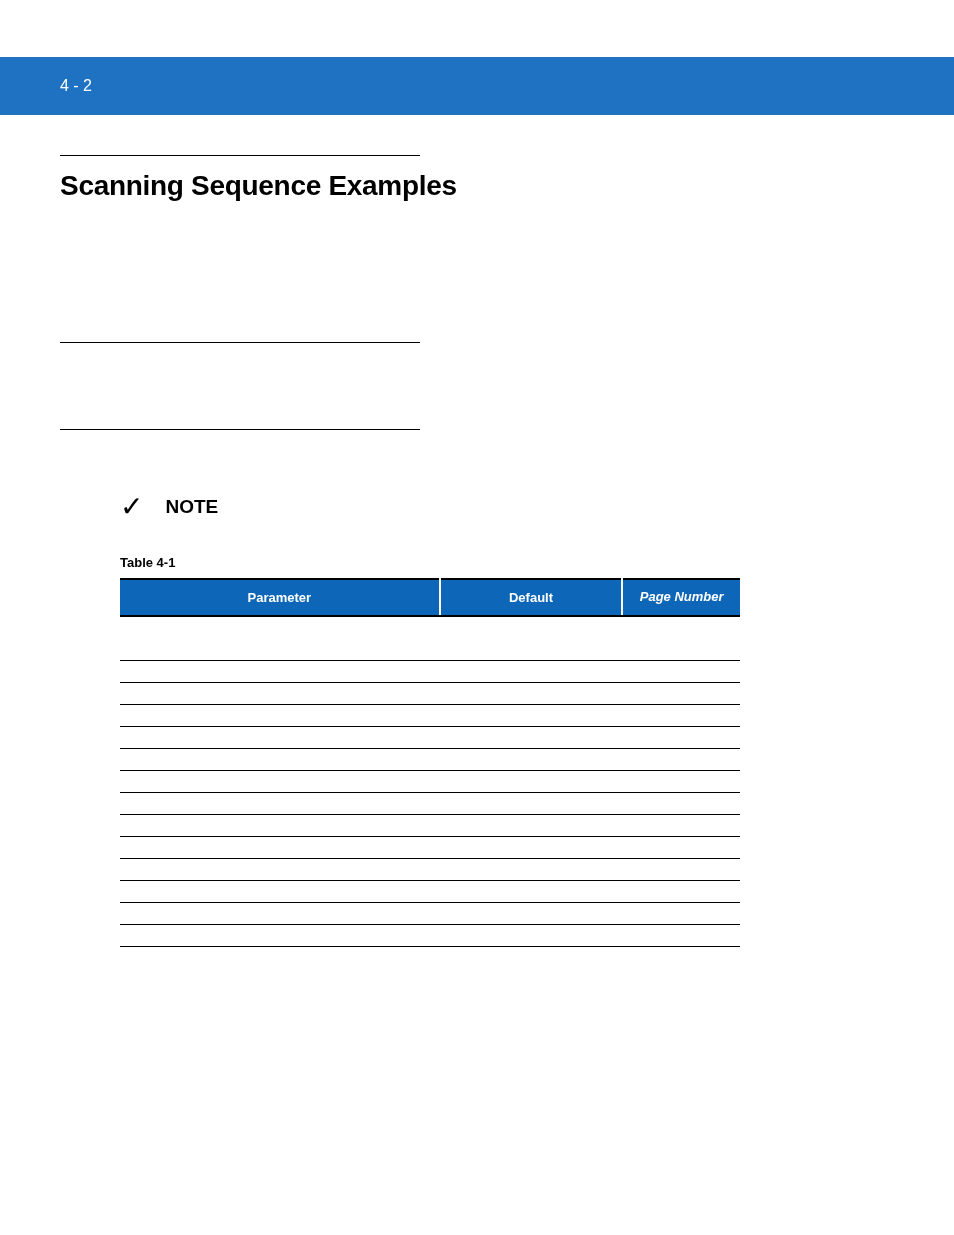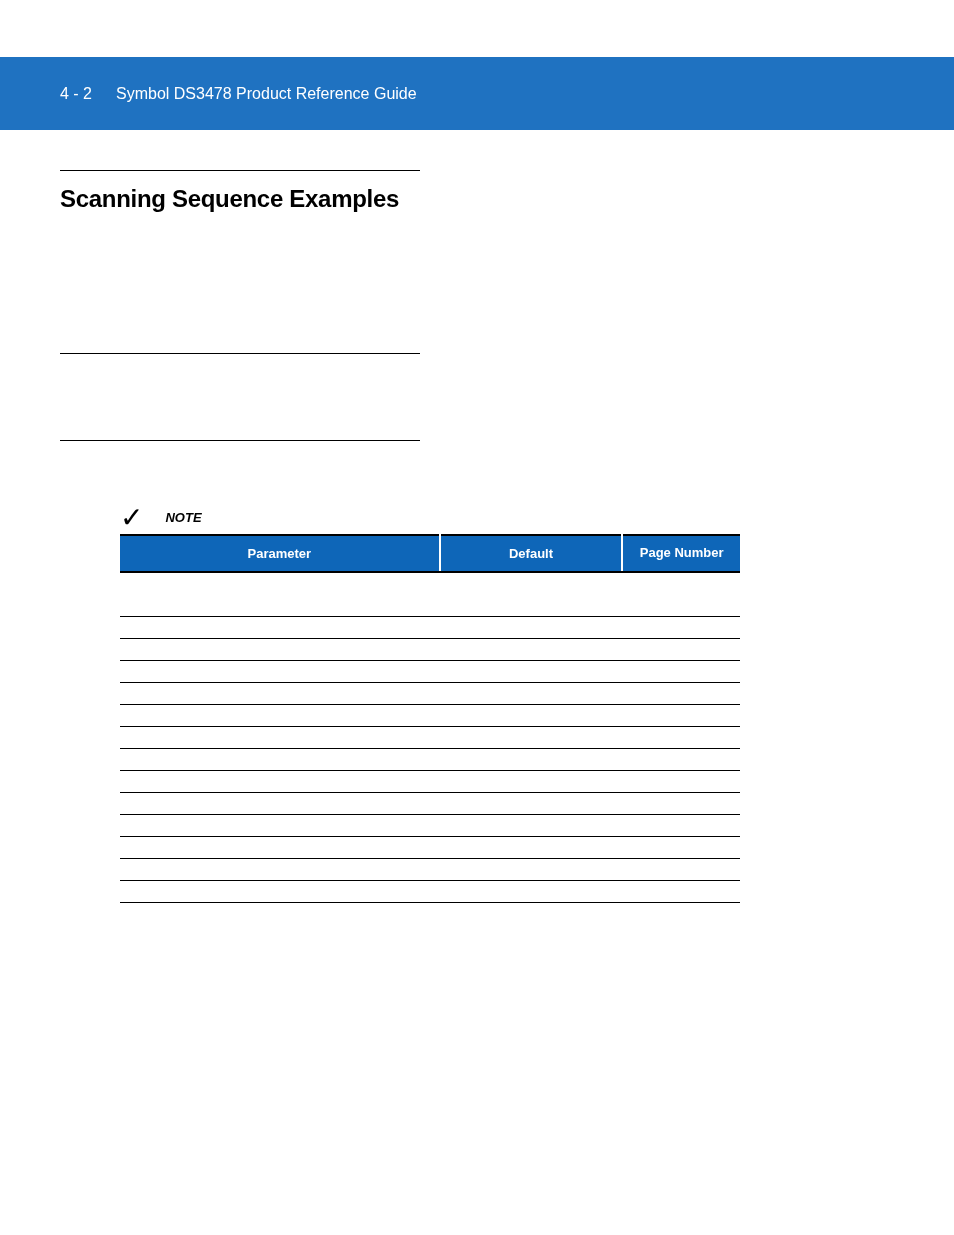--- a/index.html
+++ b/index.html
@@ -1,53 +1,53 @@
 <!DOCTYPE html>
 <html><head>
 <meta charset="utf-8">
 <style>
   * { box-sizing: border-box; margin: 0; padding: 0; }
   html, body { width: 954px; height: 1235px; background: #ffffff; font-family: Arial, Helvetica, sans-serif; }
   .page { width: 954px; height: 1235px; position: relative; background: #fff; }
   .header-bar {
     width: 100%;
-    height: 73px;
+    height: 58px;
     background: #1f72c1;
     margin-top: 57px;
     display: flex;
     align-items: center;
     padding-left: 60px;
     color: #fff;
     font-size: 16px;
   }
   .header-bar .pagenum { margin-right: 24px; }
   .content { padding: 40px 60px 0 60px; }
   .section-rule {
     width: 360px;
     border-top: 1px solid #000;
     margin-bottom: 14px;
   }
   .section-title {
-    font-size: 24px;
+    font-size: 28px;
     font-weight: 700;
     color: #000;
     font-family: "Arial Narrow", Arial, Helvetica, sans-serif;
     font-stretch: condensed;
     letter-spacing: -0.3px;
     margin-bottom: 0;
   }
   .gap-lg { height: 140px; }
   .note-row {
     display: flex;
     align-items: center;
     margin-left: 60px;
     margin-top: 60px;
   }
   .check { font-size: 28px; color: #000; margin-right: 22px; font-weight: 400; }
-  .note-label { font-size: 13px; font-weight: 700; font-style: italic; }
+  .note-label { font-size: 19px; font-weight: 700; }
   .table-caption {
     font-size: 13px;
     font-weight: 700;
     margin-left: 60px;
     margin-top: 32px;
     margin-bottom: 8px;
   }
   table.params {
     margin-left: 60px;
     border-collapse: collapse;
@@ -59,60 +59,60 @@
     font-size: 13px;
     font-weight: 700;
     padding: 10px 6px;
     border-right: 2px solid #fff;
     border-top: 2px solid #000;
     border-bottom: 2px solid #000;
   }
   table.params thead th:last-child { border-right: none; }
   table.params thead th.col-param { width: 330px; }
   table.params thead th.col-default { width: 188px; }
-  table.params thead th.col-page { width: 120px; line-height: 1.15; }
+  table.params thead th.col-page { width: 120px; line-height: 1.15; font-style: italic; }
   table.params tbody td {
     border-bottom: 1px solid #000;
     padding: 8px 6px;
     font-size: 13px;
     color: #fff; 
     height: 22px;
   }
   table.params tbody tr.section-row td {
     font-weight: 700;
     border-bottom: none;
     padding-top: 10px;
     padding-bottom: 6px;
   }
 </style>
 </head>
 <body>
 <div class="page">
 
 <div class="header-bar">
   <span class="pagenum">4 - 2</span>
-  <span>Symbol DS3478 Product Reference Guide</span>
 </div>
 
 <div class="content">
 
   <div class="section-rule"></div>
   <h2 class="section-title">Scanning Sequence Examples</h2>
   <div class="gap-lg"></div>
 
   <div class="section-rule"></div>
   <div style="height:72px"></div>
 
   <div class="section-rule"></div>
 
   <div class="note-row">
     <span class="check">✓</span>
     <span class="note-label">NOTE</span>
   </div>
 
+  <div class="table-caption">Table 4-1</div>
 
   <table class="params">
     <thead>
       <tr>
         <th class="col-param">Parameter</th>
         <th class="col-default">Default</th>
         <th class="col-page"><span>Page Number</span></th>
       </tr>
     </thead>
     <tbody>

